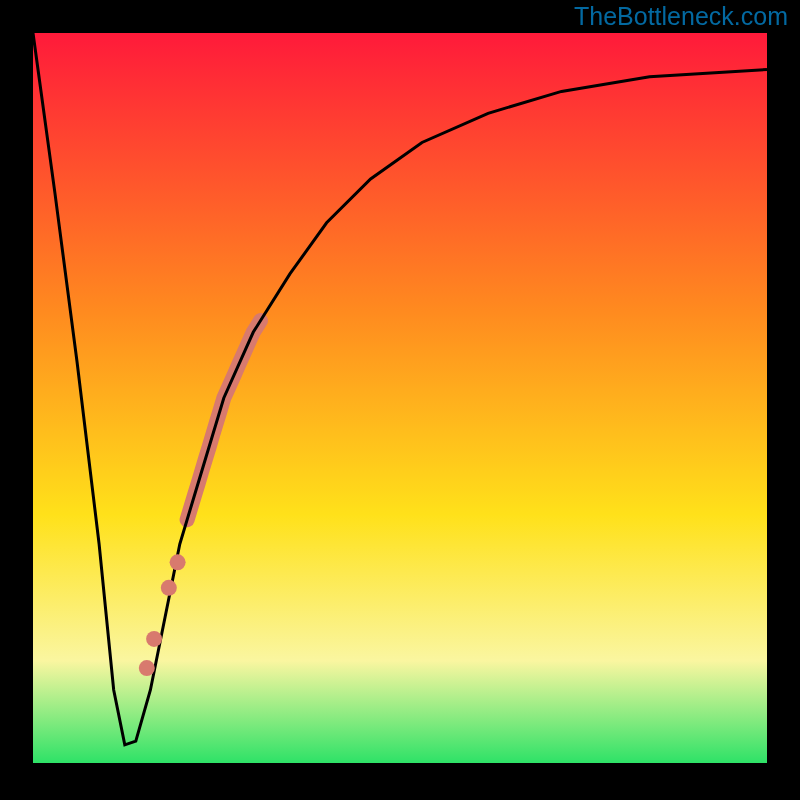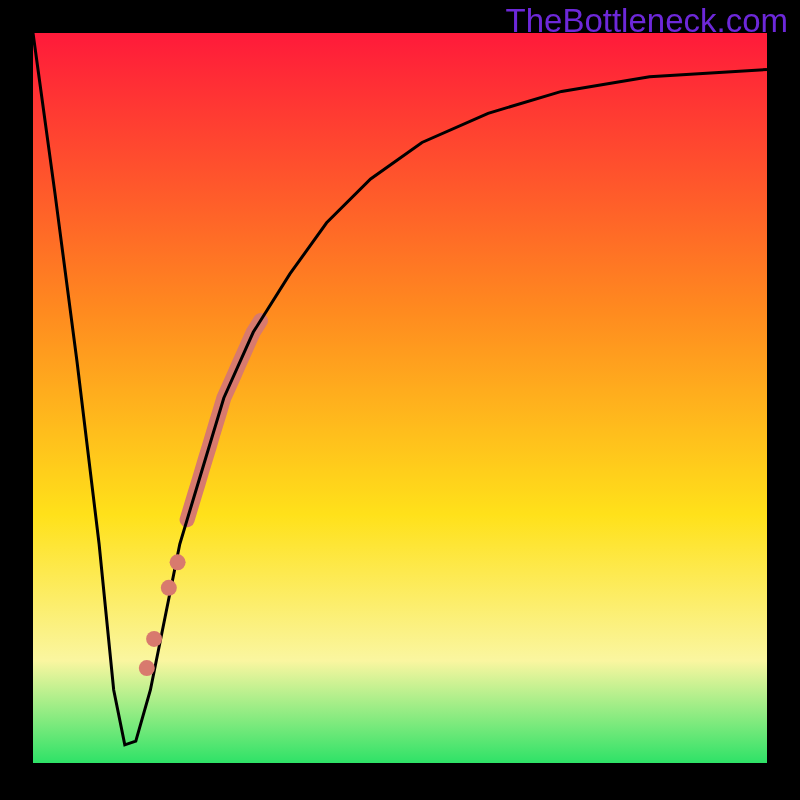--- a/index.html
+++ b/index.html
@@ -13,22 +13,22 @@
   }
   .canvas {
     position: relative;
     width: 800px;
     height: 800px;
   }
   .watermark {
     position: absolute;
     top: 2px;
     right: 12px;
-    color: #6d28d9;
-    font-size: 33px;
+    color: #0369a1;
+    font-size: 25px;
     font-weight: 400;
     letter-spacing: 0px;
     user-select: none;
     z-index: 5;
   }
   svg {
     position: absolute;
     top: 0;
     left: 0;
   }

